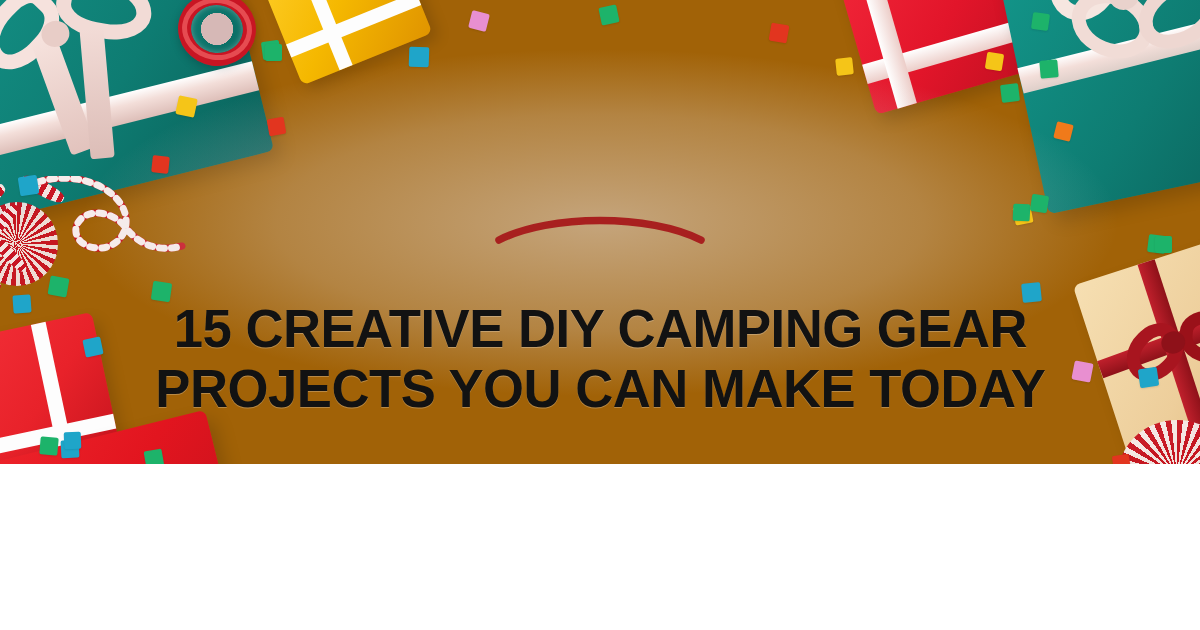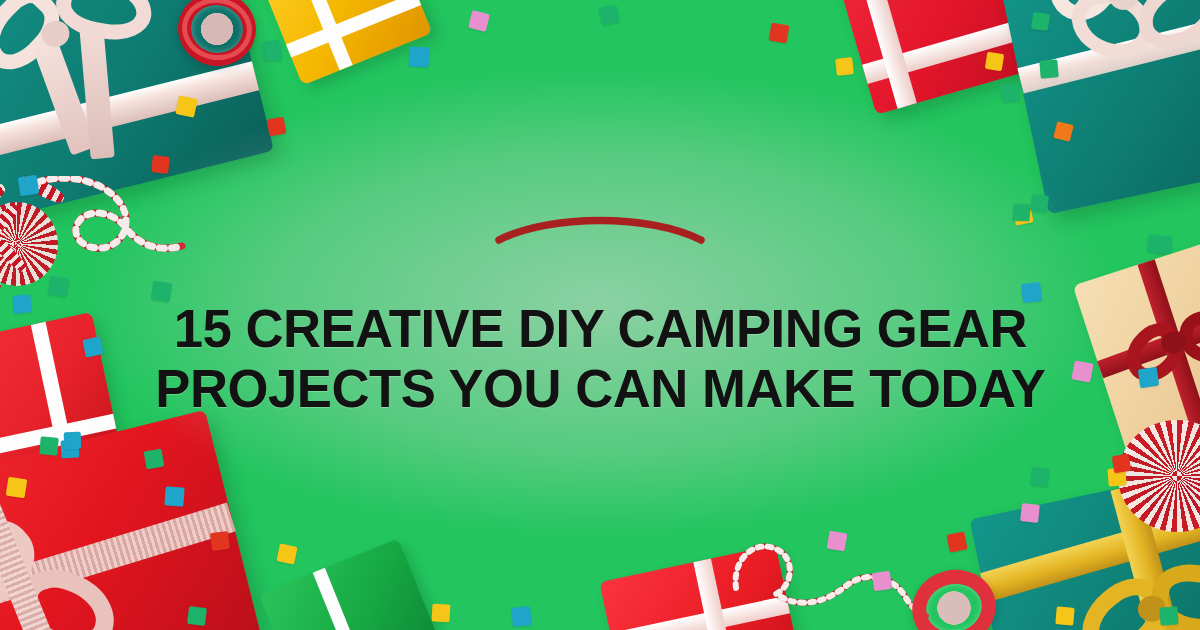--- a/index.html
+++ b/index.html
@@ -2,22 +2,22 @@
 <html><head>
 <meta charset="utf-8">
 <title>Blog Featured Image</title>
 <style>
   * { margin:0; padding:0; box-sizing:border-box; }
   html, body {
     width:1200px; height:630px; overflow:hidden;
     font-family:"Liberation Sans", sans-serif;
   }
   #canvas {
-    position:relative; width:1200px; height:630px;
-    background:#22c55e;
+    position:relative; width:1200px; height:464px;
+    background:#a16207;
     overflow:hidden;
   }
   
   #canvas::after{
     content:""; position:absolute; inset:0; pointer-events:none;
     background:radial-gradient(ellipse 60% 52% at 50% 48%,
        rgba(226,219,219,.55) 0%, rgba(226,219,219,.28) 45%, rgba(0,0,0,0) 72%);
   }
 
   .deco { position:absolute; }

